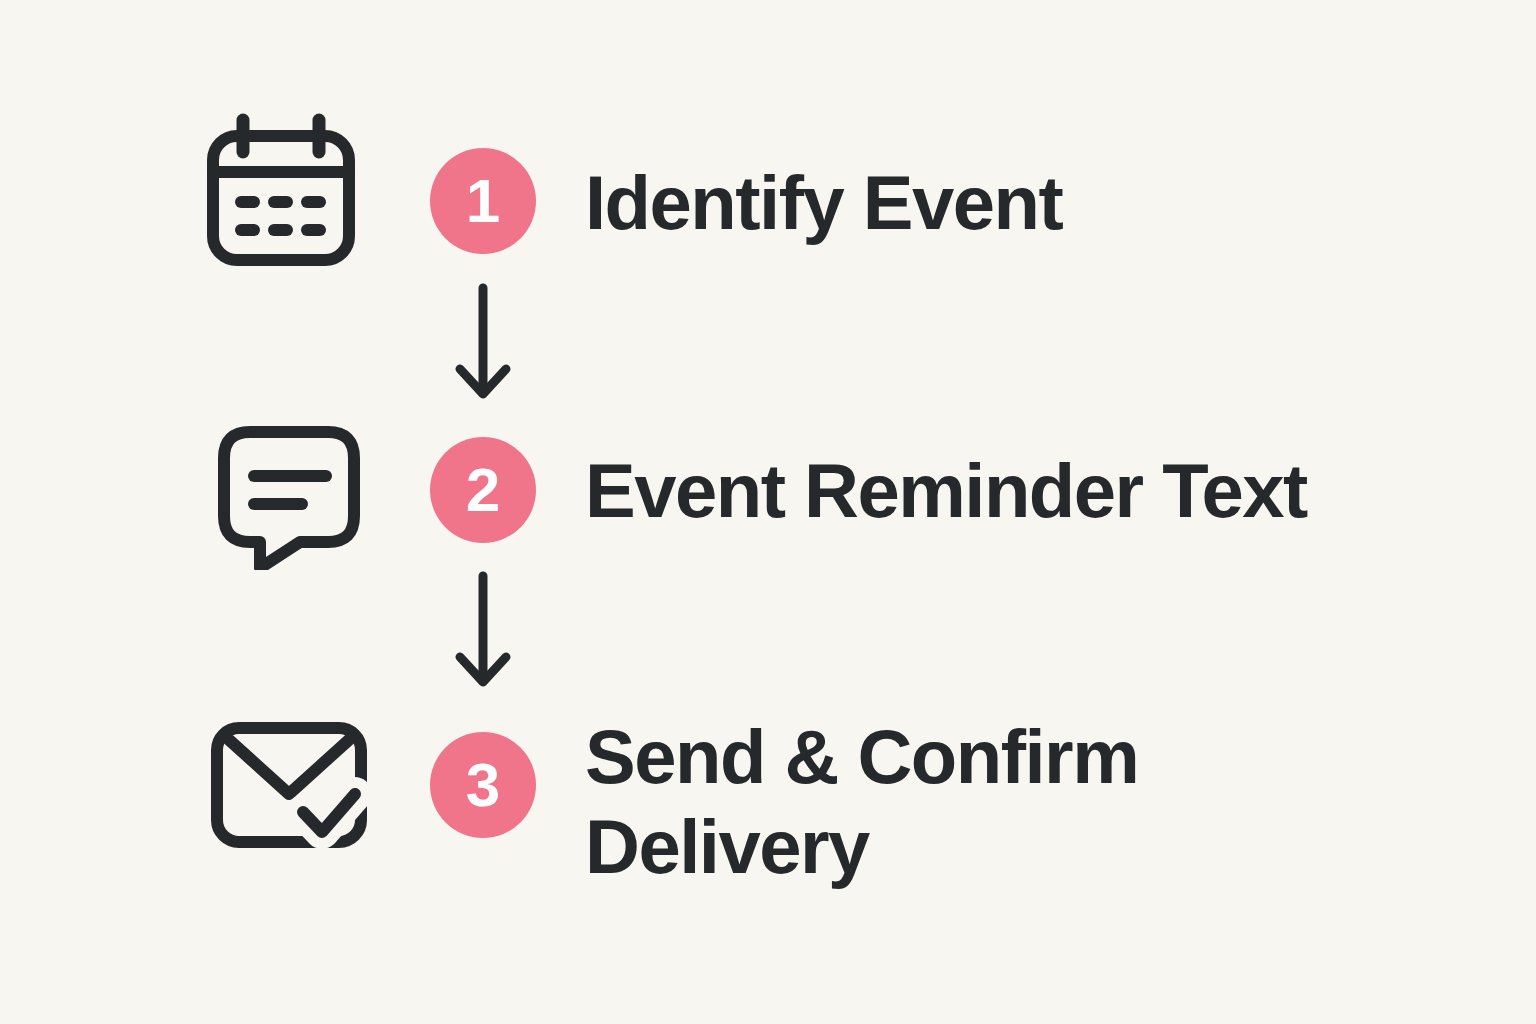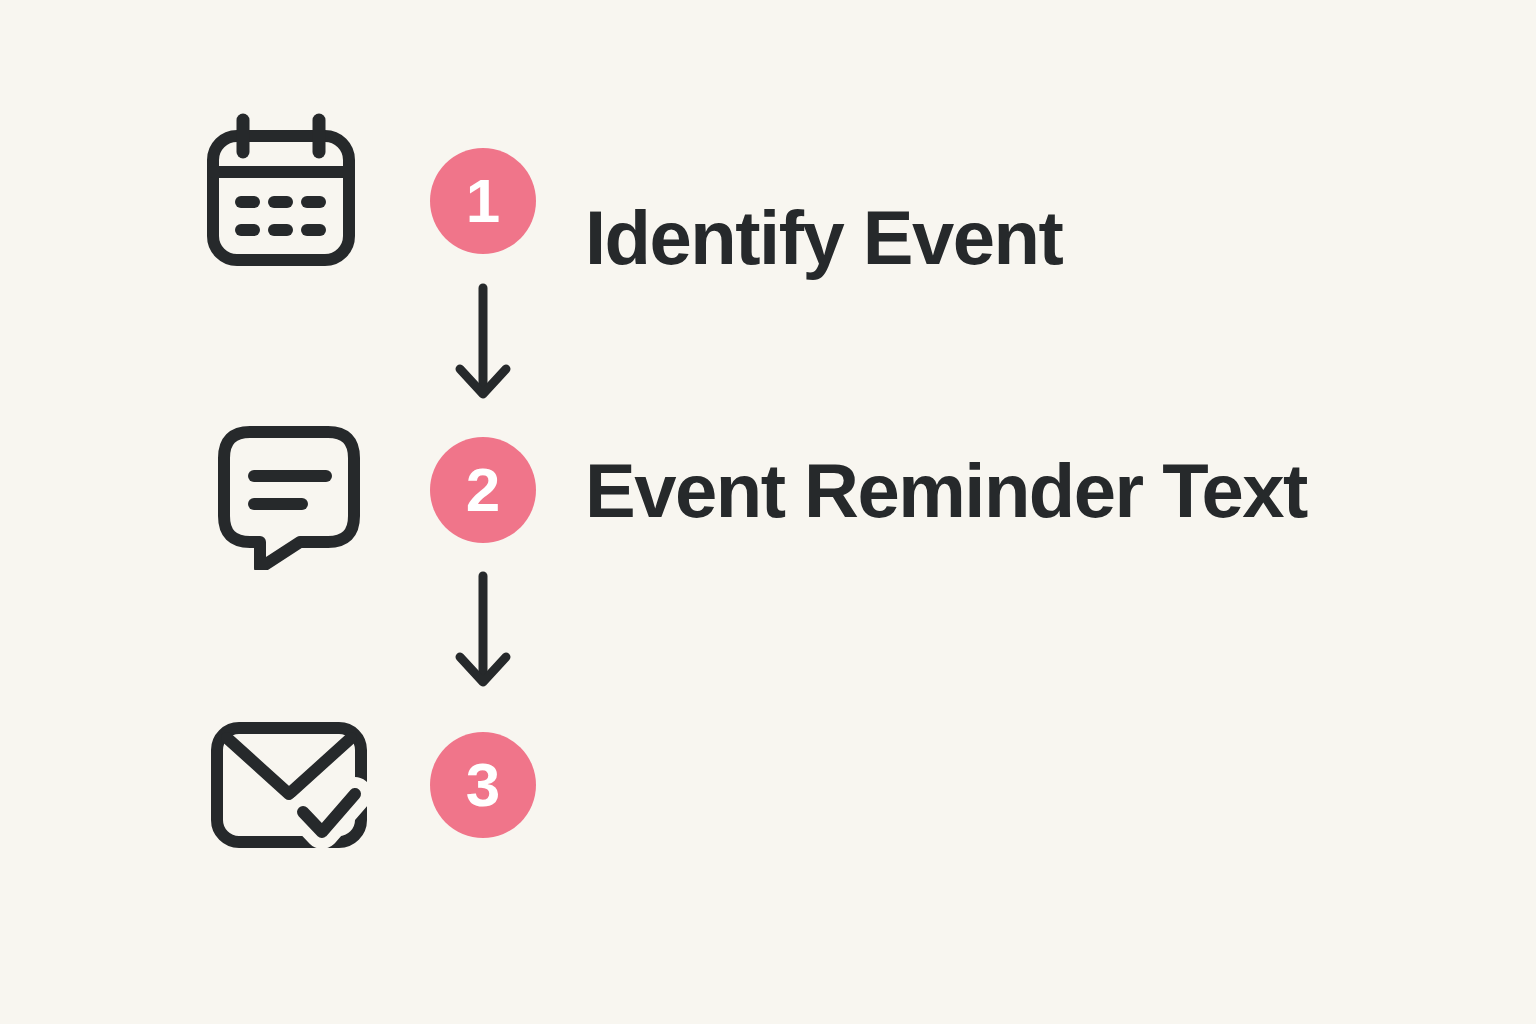--- a/index.html
+++ b/index.html
@@ -60,21 +60,21 @@
 
   .arrow {
     position: absolute;
     display: block;
     color: #26292B;
   }
 
   
   #icon-calendar { left: 201px; top: 110px; width: 160px; height: 160px; }
   #badge-1       { left: 430px; top: 148px; }
-  #label-1       { left: 585px; top: 203px; margin-top: 35px; }
+  #label-1       { left: 585px; top: 203px; }
   
   #arrow-1       { left: 451px; top: 282px; width: 64px; height: 124px; }
   
   #icon-chat     { left: 214px; top: 424px; width: 150px; height: 146px; }
   #badge-2       { left: 430px; top: 437px; }
   #label-2       { left: 585px; top: 491px; }
   
   #arrow-2       { left: 451px; top: 570px; width: 64px; height: 124px; }
   
   #icon-envelope { left: 207px; top: 720px; width: 164px; height: 130px; }
@@ -129,14 +129,15 @@
 
   <span class="icon" id="icon-envelope">
     <svg viewBox="0 0 164 130" fill="none" stroke-linecap="round" stroke-linejoin="round">
       <rect x="10" y="8" width="144" height="114" rx="22" stroke="#26292B" stroke-width="12"></rect>
       <path d="M 20 18 L 82 74 L 144 18" stroke="#26292B" stroke-width="12"></path>
       <path d="M 96 92 L 115 112 L 148 74" stroke="#F8F6F0" stroke-width="34"></path>
       <path d="M 96 92 L 115 112 L 148 74" stroke="#26292B" stroke-width="12"></path>
     </svg>
   </span>
   <span class="badge" id="badge-3">3</span>
+  <h2 class="label wrap" id="label-3">Send &amp; Confirm Delivery</h2>
 
 </div>
 
 </body></html>

